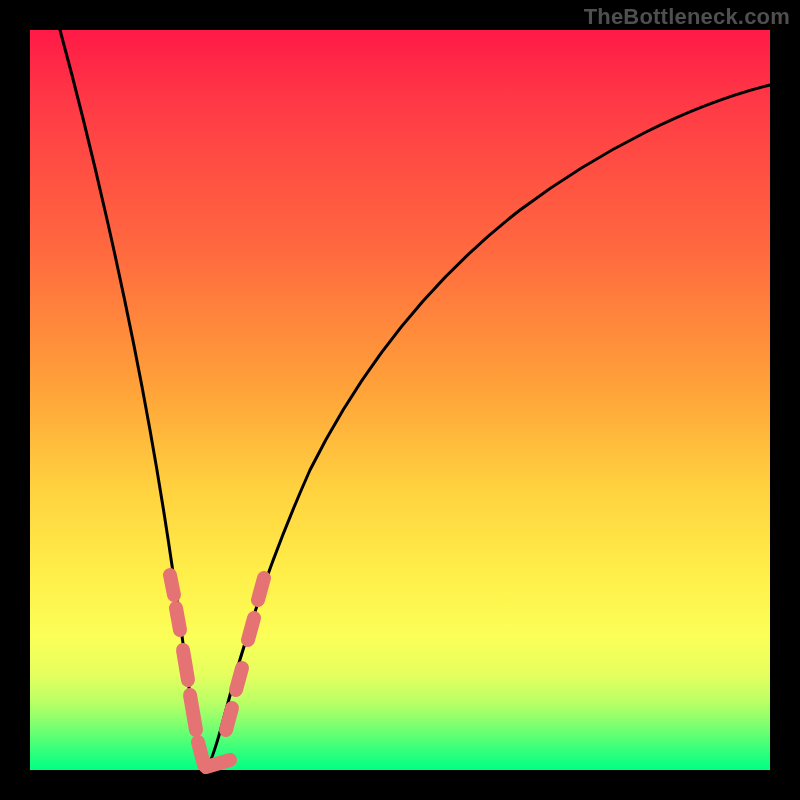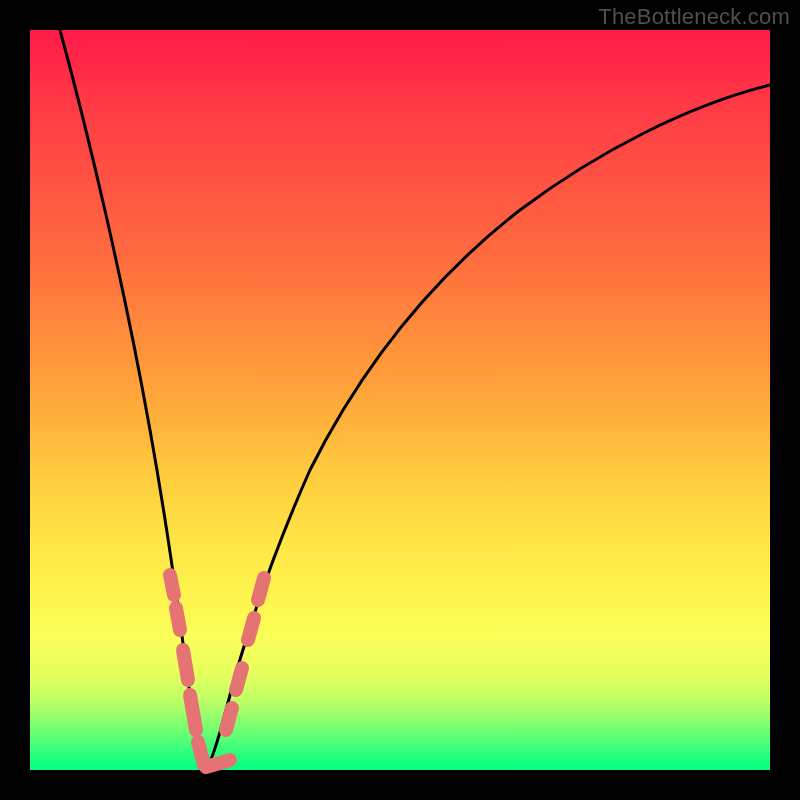--- a/index.html
+++ b/index.html
@@ -38,21 +38,21 @@
       #3cff7a 97%,
       #00ff84 100%
     );
   }
   .watermark {
     position: absolute;
     top: 4px;
     right: 10px;
     color: #4f4f4f;
     font-size: 22px;
-    font-weight: 400;
+    font-weight: 700;
     letter-spacing: 0.2px;
     user-select: none;
   }
   svg.curve {
     position: absolute;
     left: 0;
     top: 0;
     width: 740px;
     height: 740px;
     overflow: visible;

